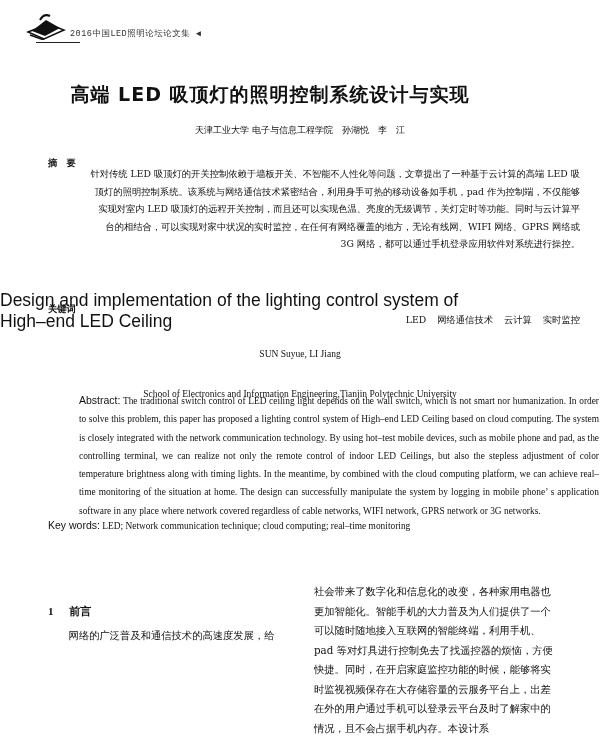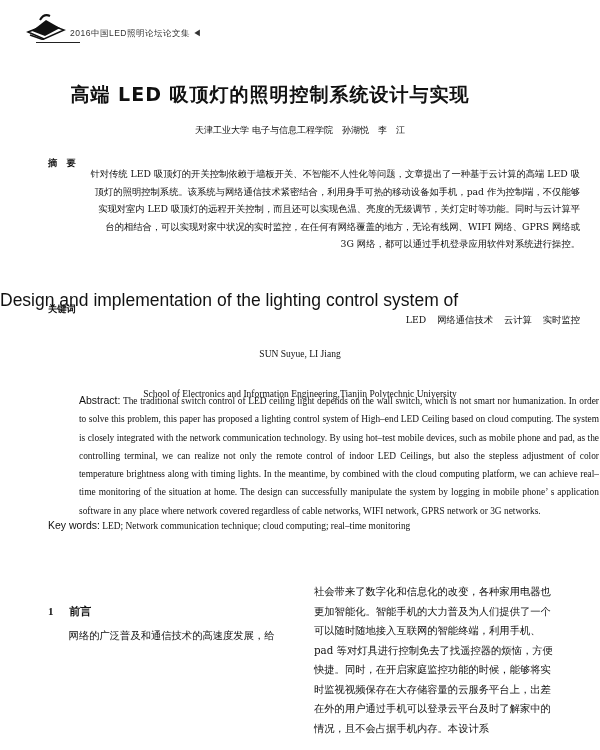--- a/index.html
+++ b/index.html
@@ -1,19 +1,19 @@
 <!DOCTYPE html>
 <html><head>
 <meta charset="utf-8">
 <style>
   html, body { margin: 0; padding: 0; background: #ffffff; }
   body { width: 600px; height: 750px; position: relative; overflow: hidden; color: #111; font-family: "DejaVu Serif", serif; }
   .header { position: absolute; left: 26px; top: 12px; width: 300px; height: 34px; }
   .logo { position: absolute; left: 0; top: 0; width: 40px; height: 28px; }
-  .header-text { position: absolute; left: 44px; top: 16px; font-size: 8.5px; letter-spacing: 0.5px; color: #333; font-family: Liberation Sans, sans-serif; white-space: nowrap; }
+  .header-text { position: absolute; left: 44px; top: 16px; font-size: 8.5px; letter-spacing: 0.5px; color: #333; font-family: Liberation Mono, monospace; white-space: nowrap; }
   .header-line { position: absolute; left: 10px; top: 30px; width: 44px; height: 1px; background: #222; }
   .cn-title { position: absolute; left: 0; width: 540px; top: 82px; text-align: center; font-size: 19px; font-weight: bold; font-family: "DejaVu Sans", sans-serif; letter-spacing: 1px; }
   .cn-authors { position: absolute; left: 0; width: 600px; top: 124px; text-align: center; font-size: 9px; }
   .cn-abstract { position: absolute; left: 48px; top: 154px; width: 520px; font-size: 9.3px; line-height: 17.5px; }
   .label-bold { font-weight: bold; font-family: "DejaVu Sans", sans-serif; display: inline-block; width: 40px; }
   .abs-body { position: absolute; left: 42px; top: 11px; width: 490px; text-align: right; }
   .cn-kw { position: absolute; left: 48px; top: 262px; font-size: 9.3px; margin-top: 41px; }
   .cn-kw .abs-body { left: 42px; white-space: nowrap; word-spacing: 8px; }
   .en-title { position: absolute; left: 0; width: 600px; top: 290px; font-size: 17.5px; line-height: 21px; font-family: "Liberation Sans", sans-serif; }
   .en-authors { position: absolute; left: 0; width: 600px; top: 349px; text-align: center; font-size: 9.5px; font-family: "Liberation Serif", serif; }
@@ -59,20 +59,21 @@
   <span class="abs-body">
     <span>LED</span>
     <span>网络通信技术</span>
     <span>云计算</span>
     <span>实时监控</span>
   </span>
 </div>
 
 <div class="en-title">
   <div>Design and implementation of the lighting control system of</div>
+  <div>High–end LED Ceiling</div>
 </div>
 <div class="en-authors">SUN Suyue, LI Jiang</div>
 <div class="en-affil">School of Electronics and Information Engineering,Tianjin Polytechnic University</div>
 
 <div class="en-abstract">
   <span class="en-label">Abstract:</span>
   <span>The traditional switch control of LED ceiling light depends on the wall switch, which is not smart nor humanization. In order to solve this problem, this paper has proposed a lighting control system of High–end LED Ceiling based on cloud computing. The system is closely integrated with the network communication technology. By using hot–test mobile devices, such as mobile phone and pad, as the controlling terminal, we can realize not only the remote control of indoor LED Ceilings, but also the stepless adjustment of color temperature brightness along with timing lights. In the meantime, by combined with the cloud computing platform, we can achieve real–time monitoring of the situation at home. The design can successfully manipulate the system by logging in mobile phone’ s application software in any place where network covered regardless of cable networks, WIFI network, GPRS network or 3G networks.</span>
 </div>
 
 <div class="en-kw">

